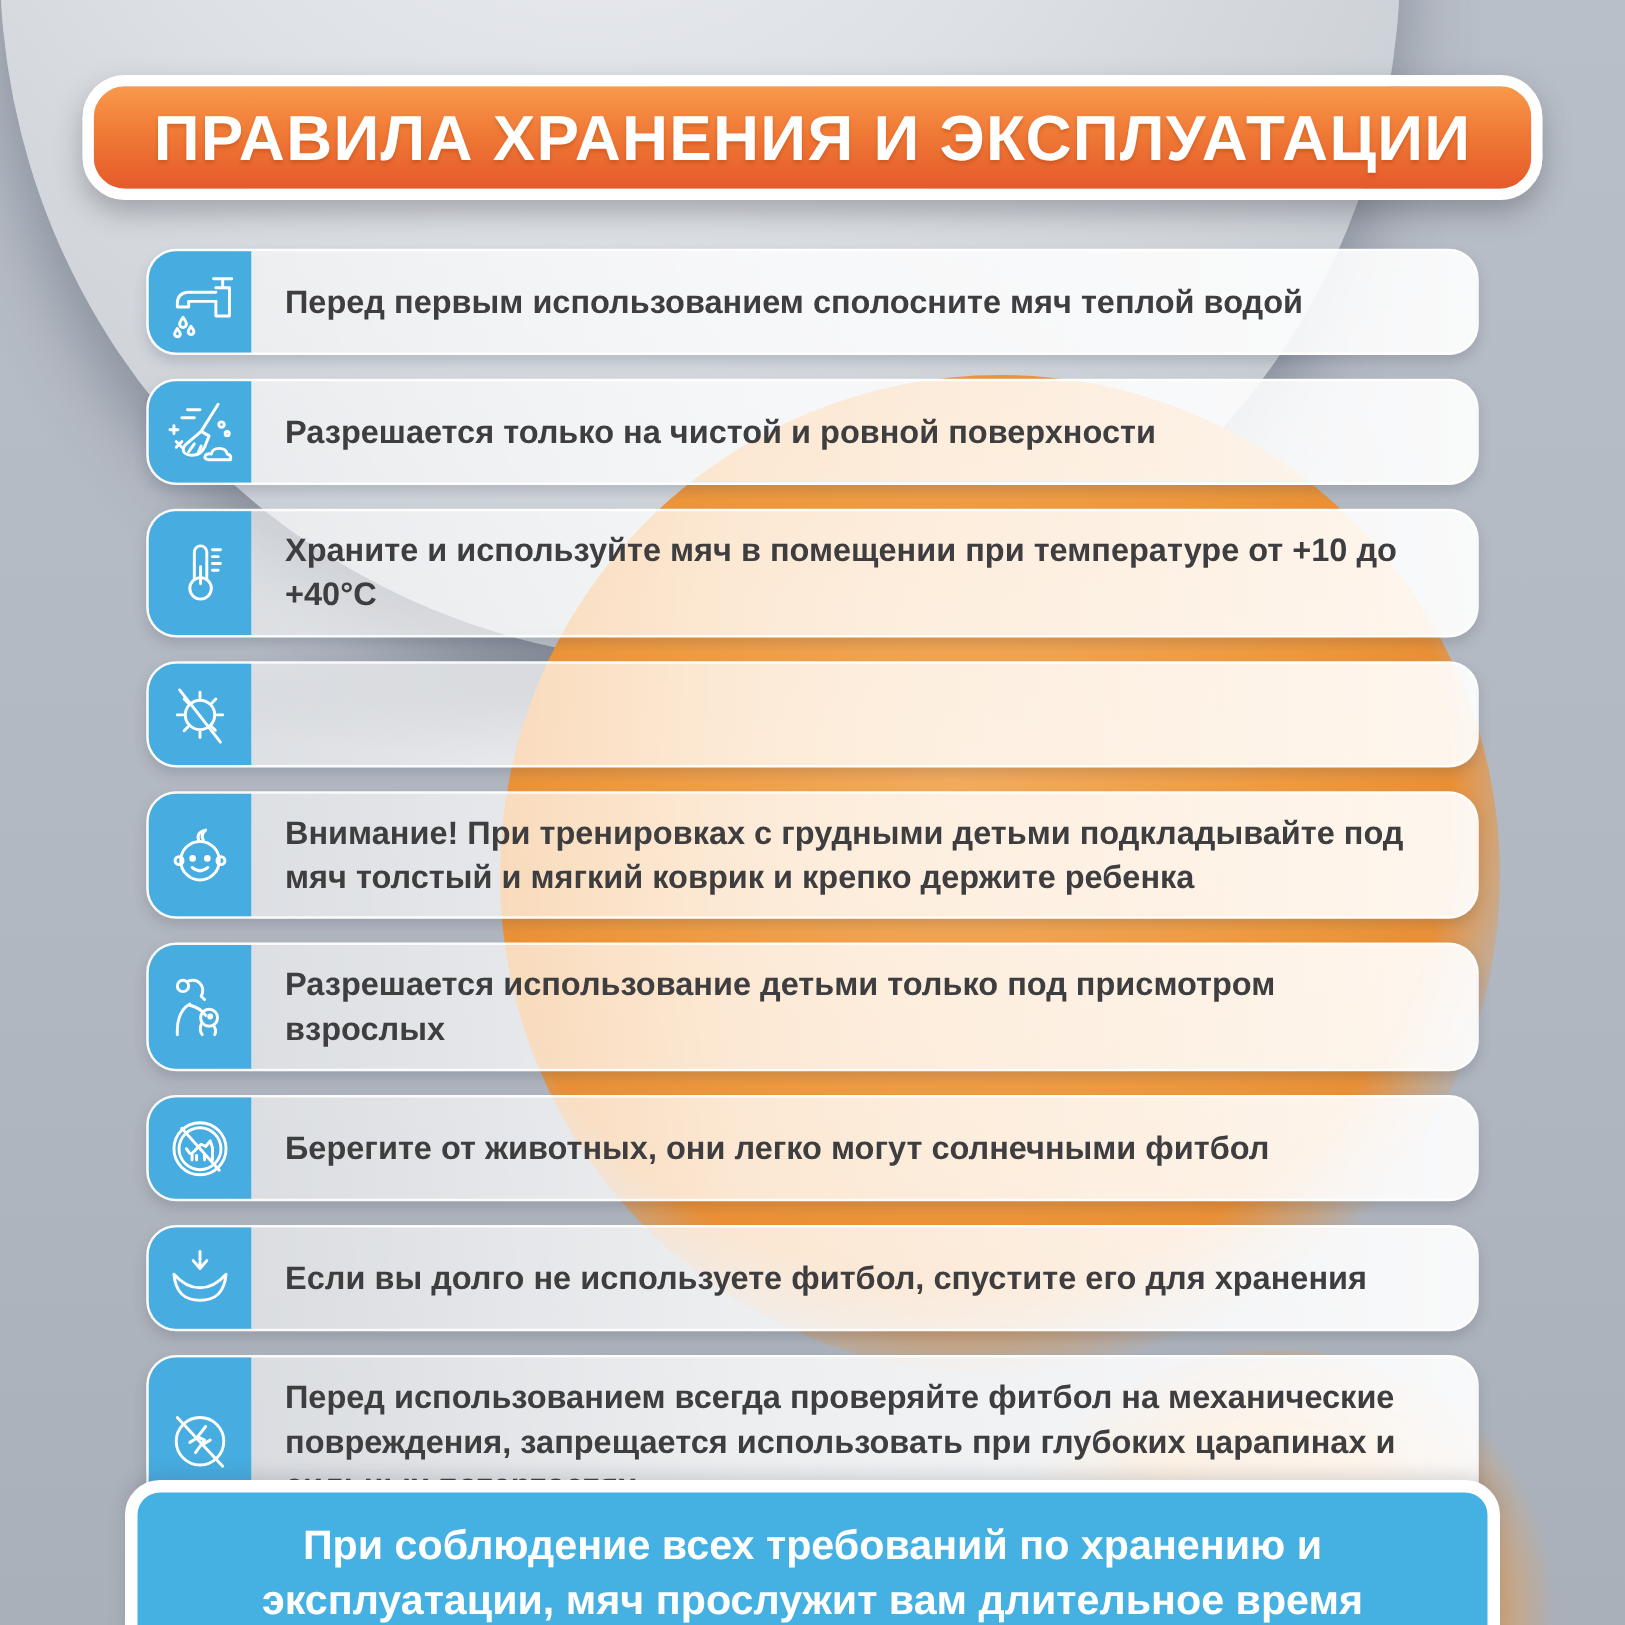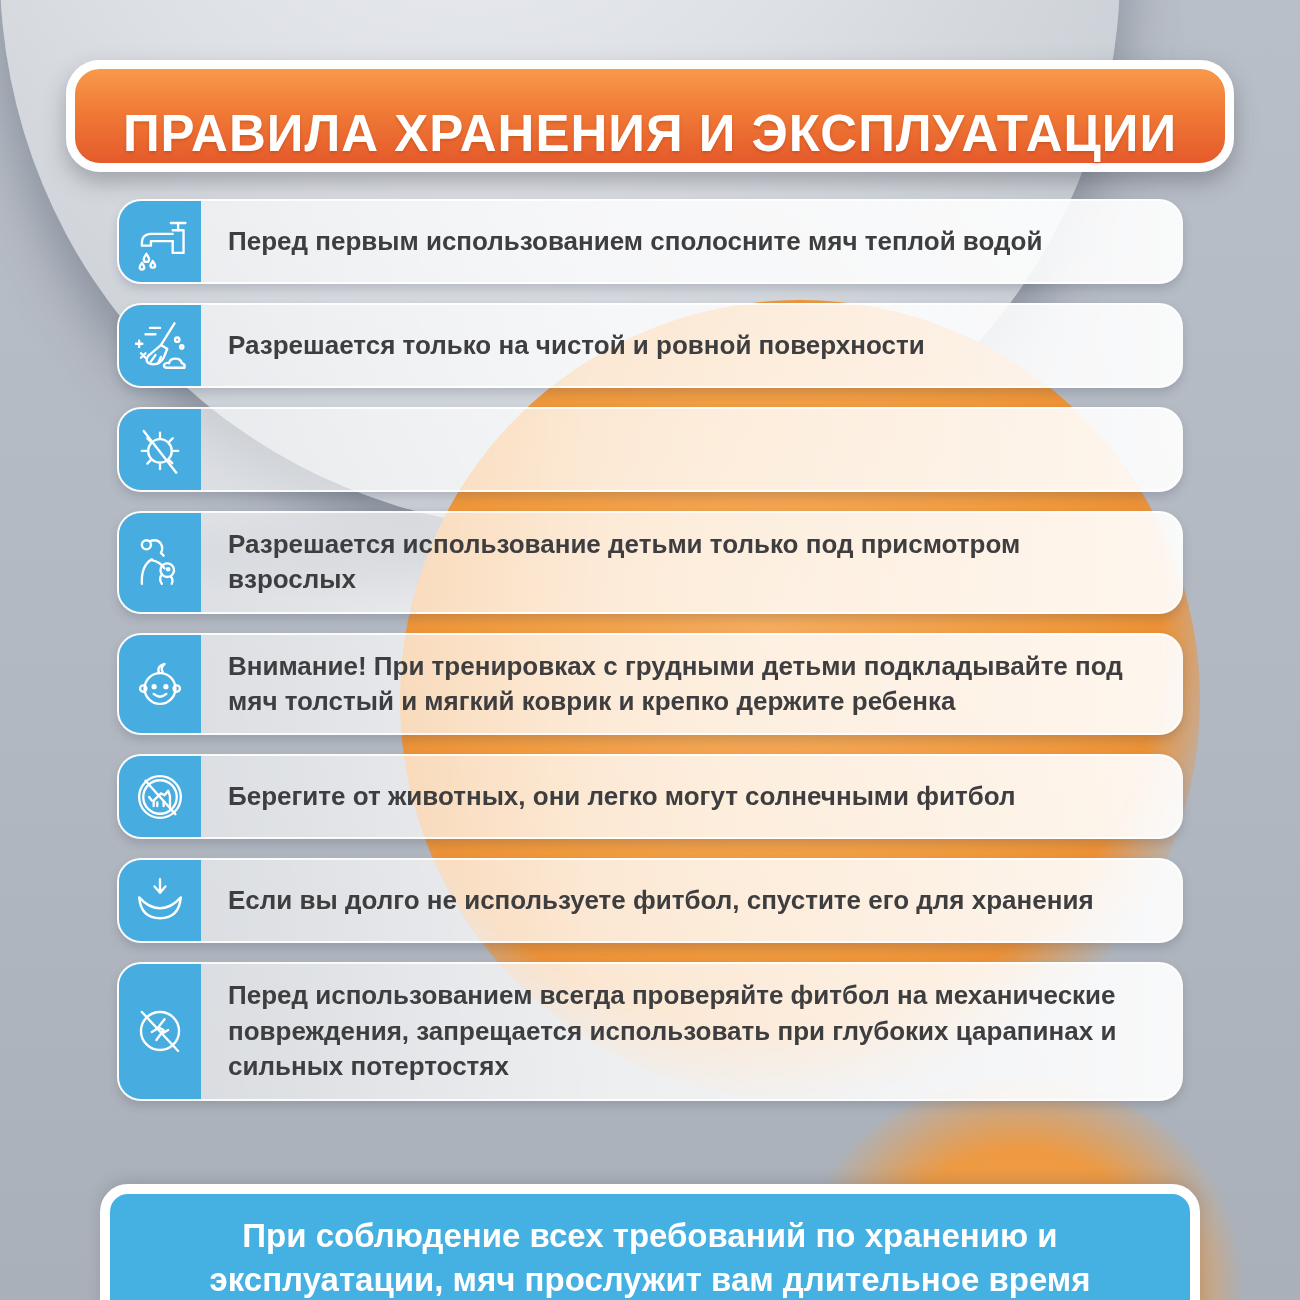--- a/index.html
+++ b/index.html
@@ -27,24 +27,24 @@
     border-radius:50%;
     background:radial-gradient(circle at 46% 42%, #f6ad5e 0%, #f09a3e 45%, #ec9136 62%, rgba(236,145,54,0) 74%);
   }
   .bg-orange-glow {
     position:absolute; left:790px; top:1080px; width:460px; height:420px;
     border-radius:50%;
     background:radial-gradient(circle at center, #f0a34d 0%, #ee9a42 45%, rgba(238,154,66,0) 72%);
   }
   
   .header {
-    position:absolute; left:66px; top:60px; width:1168px; height:112px;
+    position:absolute; left:66px; top:60px; width:1168px; height:100px;
     border:9px solid #ffffff; border-radius:34px;
     background:linear-gradient(180deg,#f8994b 0%,#f07a36 45%,#e55a2b 100%);
-    display:flex; align-items:flex-end; justify-content:center;
+    display:flex; align-items:center; justify-content:center;
     box-shadow:0 10px 22px rgba(60,60,70,.35);
   }
   .header h1 {
     color:#ffffff; font-size:51px; font-weight:700; letter-spacing:1px;
     text-shadow:0 2px 3px rgba(160,60,10,.35);
     white-space:nowrap;
   }
   
   .rules {
     position:absolute; left:117px; top:199px; width:1066px;
@@ -120,30 +120,56 @@
         <path d="M9 26 v7 M5.5 29.5 h7"></path>
         <path d="M11 40 l5 5 M16 40 l-5 5"></path>
         <circle cx="51" cy="25" r="2.4"></circle>
         <circle cx="56" cy="33" r="1.8"></circle>
         <path d="M39 56 q-4 -1 -2 -4 q2 -2 5 -1 q1 -5 7 -5 q6 0 7 5 q4 1 3 5 z"></path>
       </svg>
     </div>
     <p class="rule-text">Разрешается только на чистой и ровной поверхности</p>
   </section>
 
+  <section class="rule">
+    <div class="rule-icon">
+      <svg viewBox="0 0 64 64">
+        <path d="M27 38 V14 a5.5 5.5 0 0 1 11 0 v24"></path>
+        <circle cx="32.5" cy="46" r="9.5"></circle>
+        <path d="M32.5 27 V42"></path>
+        <path d="M43 12 h7 M43 18 h5 M43 24 h7 M43 30 h5"></path>
+      </svg>
+    </div>
+    <p class="rule-text">Храните и используйте мяч в помещении при температуре от +10 до +40°C</p>
+  </section>
 
   <section class="rule">
     <div class="rule-icon">
       <svg viewBox="0 0 64 64">
         <circle cx="32" cy="33" r="13"></circle>
         <path d="M32 13 v5 M32 48 v5 M12 33 h5 M47 33 h5"></path>
         <path d="M18 19 l3.5 3.5 M45.5 46.5 l-3.5 -3.5 M18 47 l3.5 -3.5 M46 19 l-3.5 3.5"></path>
         <path d="M14 11 L50 57"></path>
       </svg>
     </div>
+  </section>
+
+  <section class="rule">
+    <div class="rule-icon">
+      <svg viewBox="0 0 64 64">
+        <circle cx="32" cy="37" r="17"></circle>
+        <circle cx="13.5" cy="37" r="3.5"></circle>
+        <circle cx="50.5" cy="37" r="3.5"></circle>
+        <path d="M31 20 q-3 -8 6 -10 q-5 4 -2 9"></path>
+        <circle cx="25.5" cy="35" r="1.6" style="fill:#fff"></circle>
+        <circle cx="38.5" cy="35" r="1.6" style="fill:#fff"></circle>
+        <path d="M25 43 q7 6 14 0"></path>
+      </svg>
+    </div>
+    <p class="rule-text">Внимание! При тренировках с грудными детьми подкладывайте под мяч толстый и мягкий коврик и крепко держите ребенка</p>
   </section>
 
   <section class="rule">
     <div class="rule-icon">
       <svg viewBox="0 0 64 64">
         <circle cx="17" cy="13" r="5"></circle>
         <path d="M21 9 q8 -3 12 3 q3 5 0 10 l3 3"></path>
         <path d="M12 56 q-1 -20 11 -27"></path>
         <path d="M23 30 q9 2 14 9"></path>
         <circle cx="40" cy="41" r="7.5"></circle>
@@ -151,35 +177,20 @@
         <path d="M33 47 q-2 5 1 9"></path>
         <circle cx="41" cy="40" r="1.3" style="fill:#fff"></circle>
       </svg>
     </div>
     <p class="rule-text">Разрешается использование детьми только под присмотром взрослых</p>
   </section>
 
   <section class="rule">
     <div class="rule-icon">
       <svg viewBox="0 0 64 64">
-        <circle cx="32" cy="37" r="17"></circle>
-        <circle cx="13.5" cy="37" r="3.5"></circle>
-        <circle cx="50.5" cy="37" r="3.5"></circle>
-        <path d="M31 20 q-3 -8 6 -10 q-5 4 -2 9"></path>
-        <circle cx="25.5" cy="35" r="1.6" style="fill:#fff"></circle>
-        <circle cx="38.5" cy="35" r="1.6" style="fill:#fff"></circle>
-        <path d="M25 43 q7 6 14 0"></path>
-      </svg>
-    </div>
-    <p class="rule-text">Внимание! При тренировках с грудными детьми подкладывайте под мяч толстый и мягкий коврик и крепко держите ребенка</p>
-  </section>
-
-  <section class="rule">
-    <div class="rule-icon">
-      <svg viewBox="0 0 64 64">
         <circle cx="32" cy="32" r="23"></circle>
         <circle cx="32" cy="32" r="18.5"></circle>
         <path d="M25 42 v-6 l8 -8 4 2 4 -5 2 6 v11 M29 42 v-4 M36 42 v-5 M23 36 l-3 -4"></path>
         <path d="M16 14 L49 51"></path>
       </svg>
     </div>
     <p class="rule-text">Берегите от животных, они легко могут солнечными фитбол</p>
   </section>
 
   <section class="rule">

